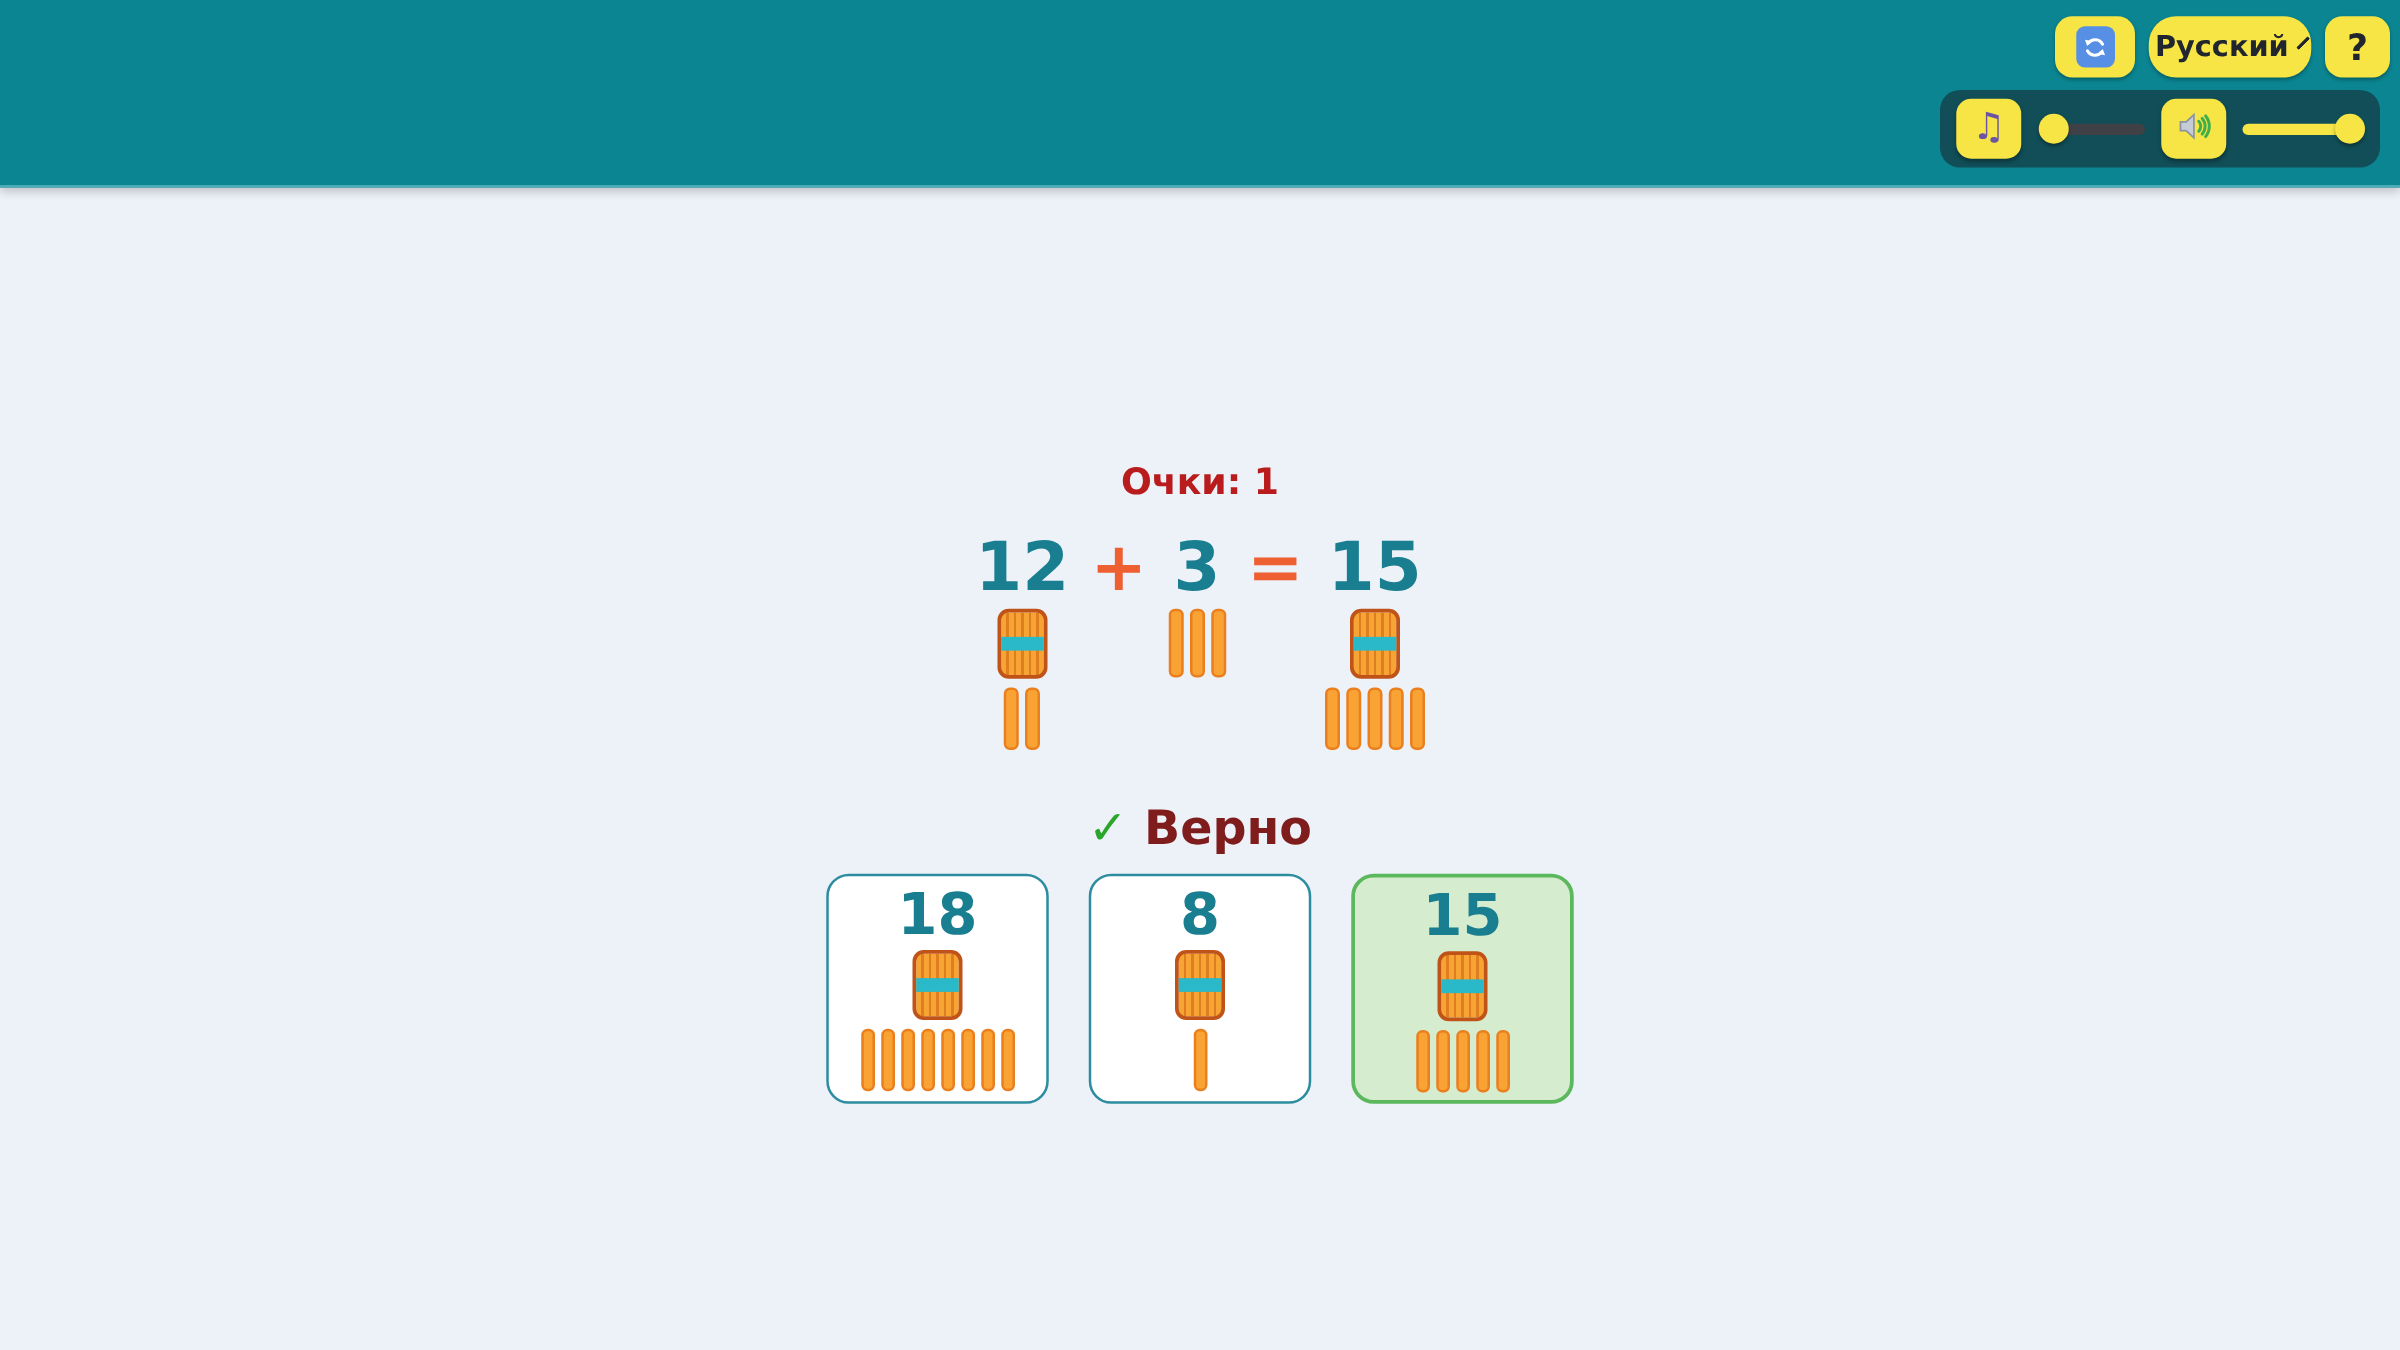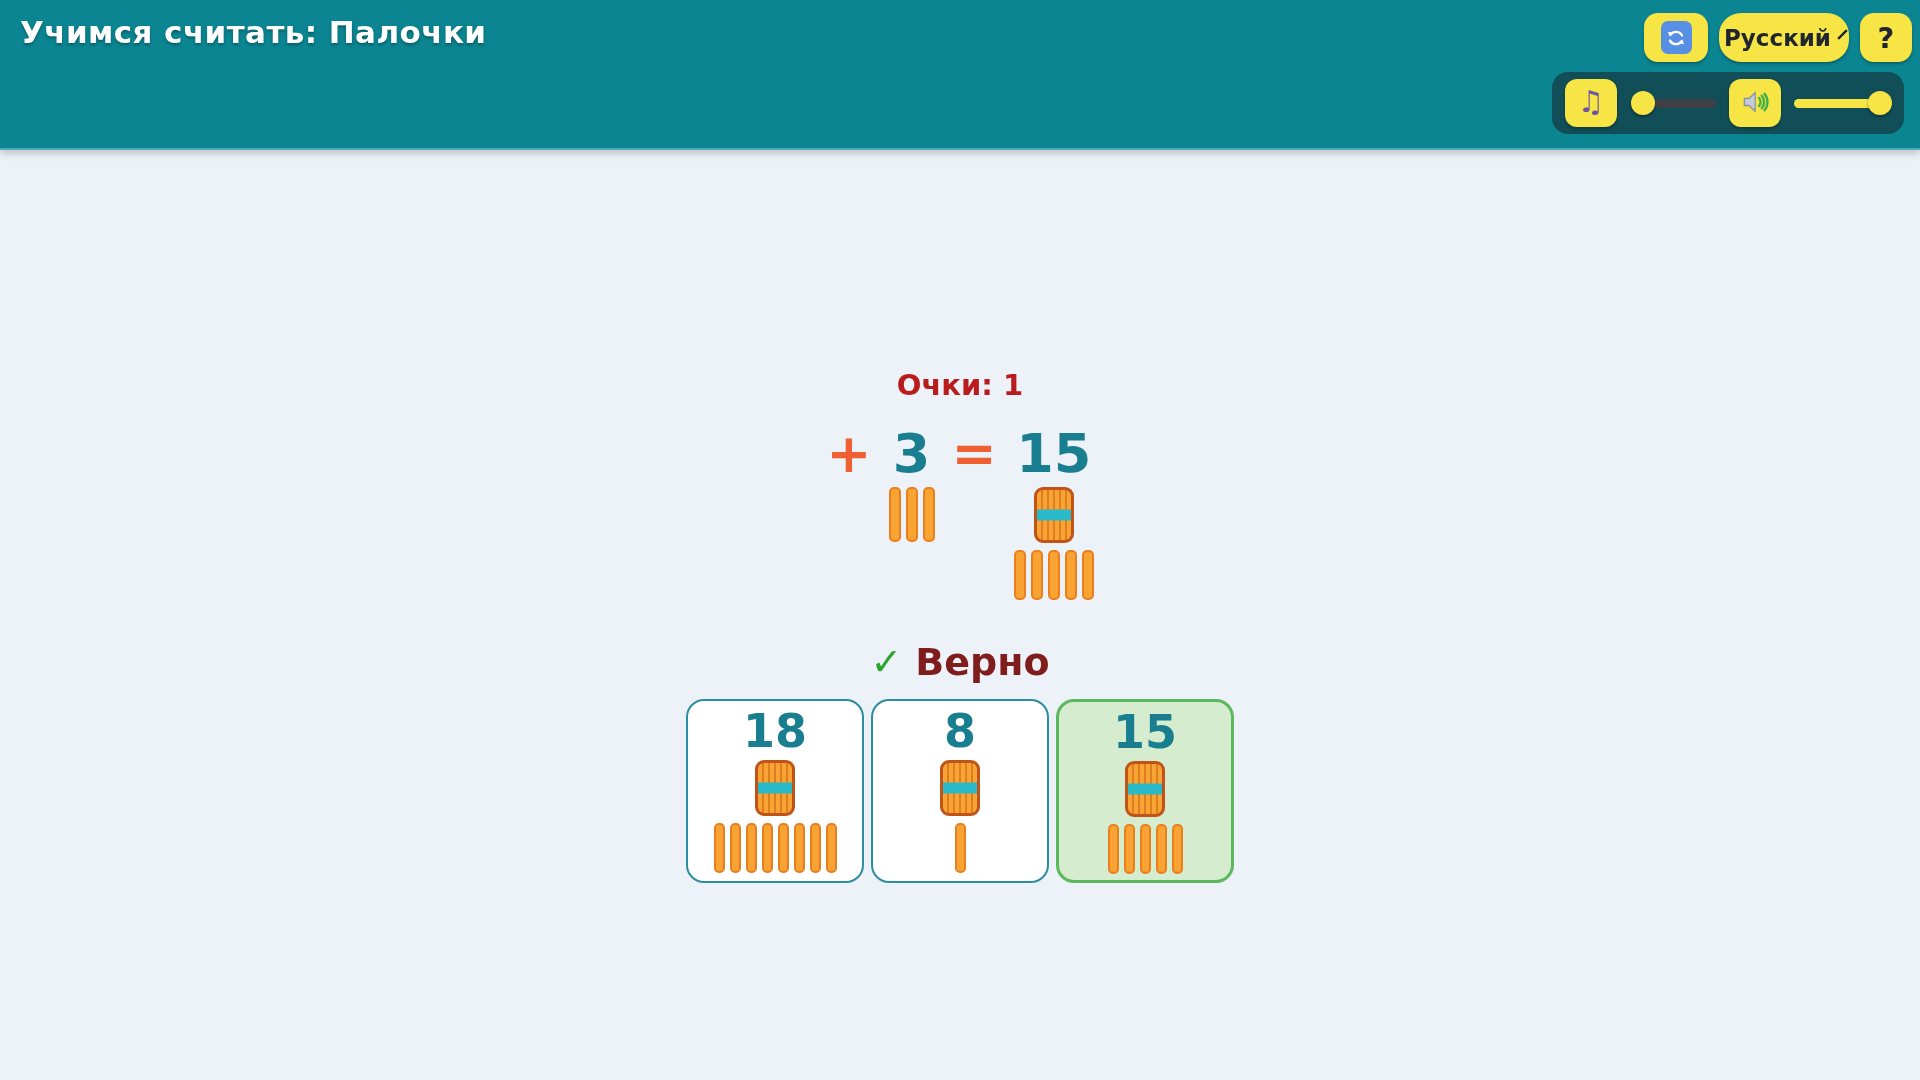--- a/index.html
+++ b/index.html
@@ -88,38 +88,37 @@
   }
   .bundle::after {
     content:''; position:absolute; left:-3px; right:-3px; top:50%; height:11px;
     transform:translateY(-50%); background:#29b9c8;
   }
 
   .feedback { margin-top:40px; display:flex; gap:13px; font-size:38px; font-weight:bold; align-items:center; }
   .feedback .check { color:#2aa62a; }
   .feedback .label { color:#7f1d1d; }
 
-  .answers { margin-top:15px; display:flex; gap:7px; }
+  .answers { margin-top:15px; display:flex; gap:32px; }
   .answer-card {
     width:178px; height:184px; box-sizing:border-box;
     background:#ffffff; border:2px solid #2d8da0; border-radius:18px;
     display:flex; flex-direction:column; align-items:center; cursor:pointer;
   }
   .answer-card .num { margin-top:4px; font-size:46px; font-weight:bold; color:#1a7e91; line-height:52px; }
   .answer-card .stick-group { margin-top:3px; }
   .answer-card .stick { width:11px; }
   .answer-card.selected { background:#d6eccf; border:3px solid #5cb85c; }
 </style>
 </head>
 <body>
 
 <div class="stage">
 
   <div class="topbar">
-    <div class="app-title">Учимся считать: Палочки</div>
 
     <div class="controls-row">
       <button class="ybtn refresh-btn">
         <span class="refresh-ic-bg">
           <svg width="22" height="22" viewBox="0 0 24 24">
             <g fill="none" stroke="#ffffff" stroke-width="2.6" stroke-linecap="round">
               <path d="M18.6 9.2 A7.4 7.4 0 0 0 6.2 8.2"></path>
               <path d="M5.4 14.8 A7.4 7.4 0 0 0 17.8 15.8"></path>
             </g>
             <polygon points="3.2,5.2 9.2,6.4 5.2,10.6" fill="#ffffff"></polygon>
@@ -162,20 +161,32 @@
         <div class="thumb" style="left: 96%;"></div>
       </div>
     </div>
   </div>
 
   <div class="main">
 
     <div class="score">Очки: 1</div>
 
     <div class="equation">
+      <div class="eq-term">
+        <div class="eq-num">12</div>
+        <div class="stick-group">
+            <div class="stick-row">
+              <div class="bundle"></div>
+            </div>
+            <div class="stick-row">
+              <div class="stick"></div>
+              <div class="stick"></div>
+            </div>
+          </div>
+      </div>
       <div class="eq-op">+</div>
       <div class="eq-term">
         <div class="eq-num">3</div>
         <div class="stick-group">
             <div class="stick-row tall">
               <div class="stick"></div>
               <div class="stick"></div>
               <div class="stick"></div>
             </div>
           </div>

